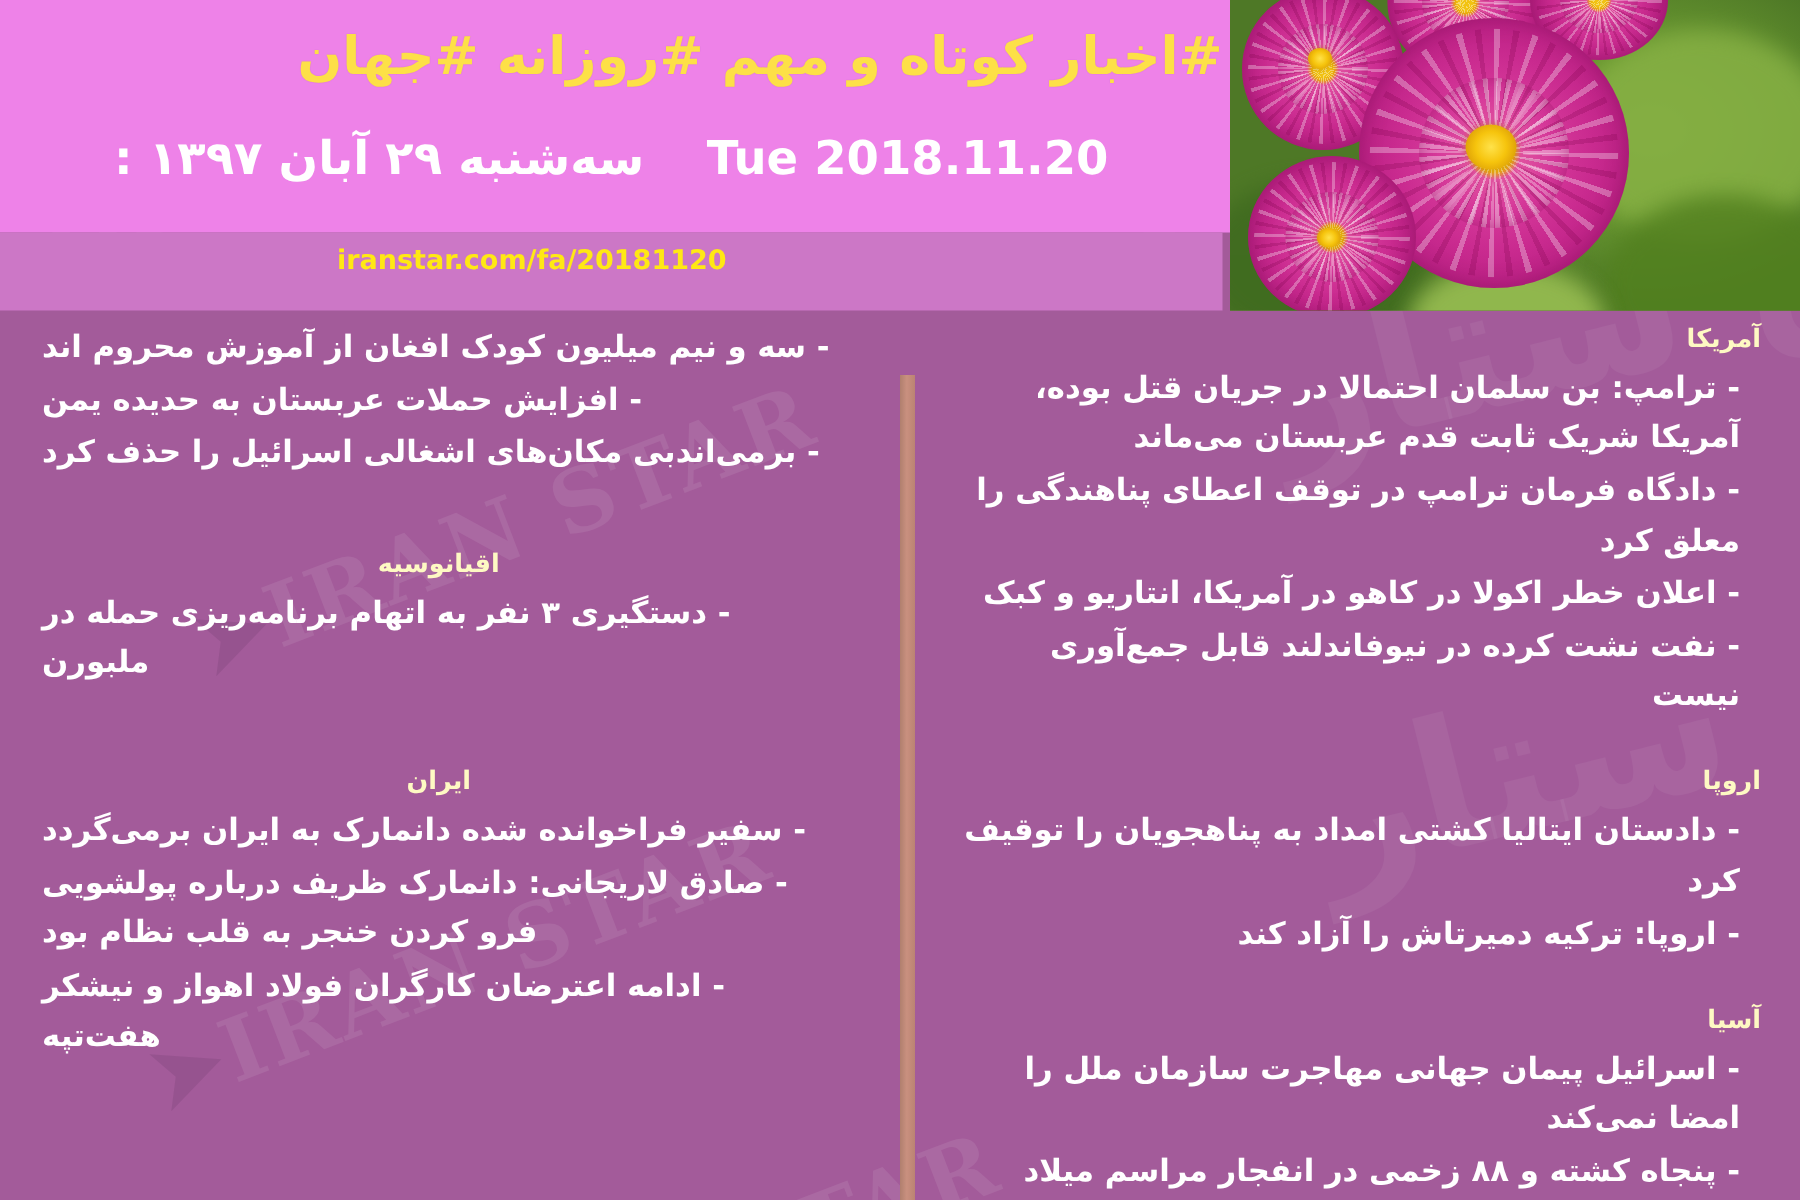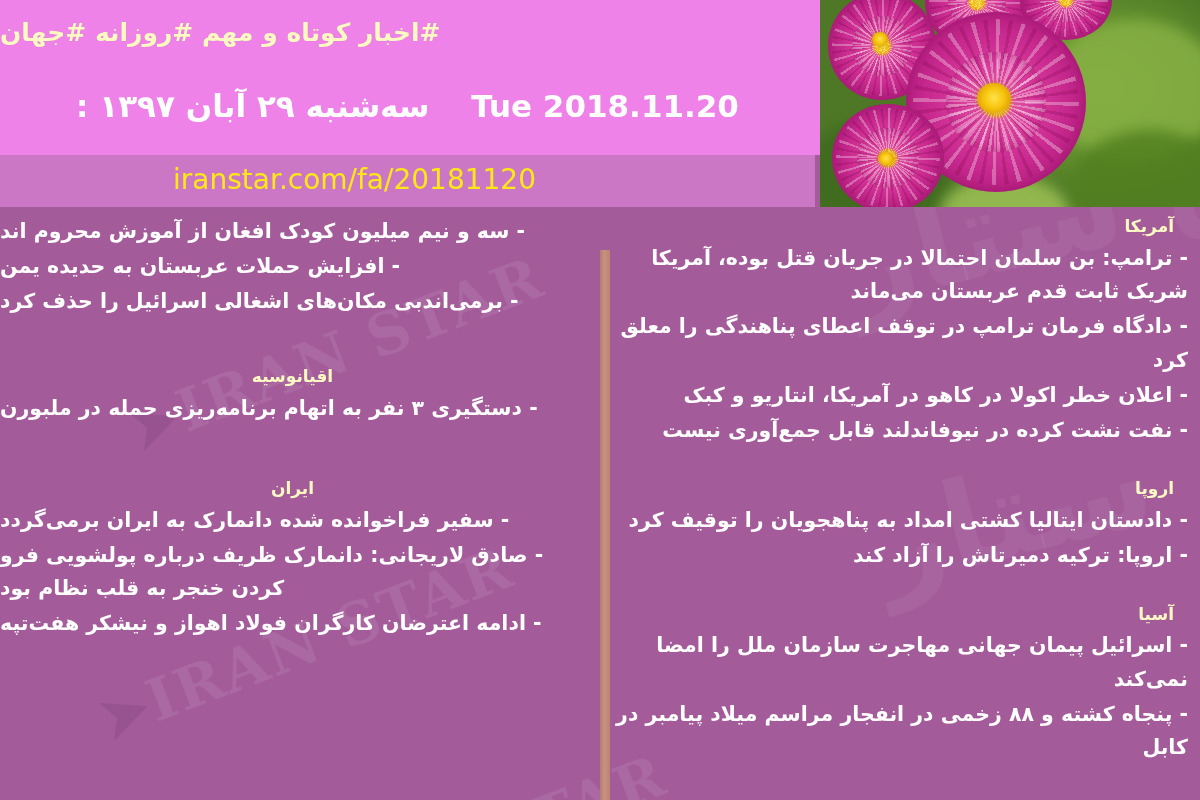--- a/index.html
+++ b/index.html
@@ -21,23 +21,23 @@
   
   #header-band {
     position:absolute; left:0; top:0;
     width:1200px; height:155px;
     background:#ee82e8;
     z-index:3;
   }
   #title-line {
     position:absolute; left:0; top:18px;
     width:815px;
-    text-align:left;
-    color:#fef9c3;
-    font-size:25px;
+    text-align:right;
+    color:#fde047;
+    font-size:35px;
     font-weight:bold;
     letter-spacing:0px;
     direction:rtl;
     text-shadow:0 0 1px rgba(0,0,0,0.12);
     z-index:6;
   }
   #date-line {
     position:absolute; left:0; top:88px;
     width:815px;
     text-align:center;
@@ -53,22 +53,22 @@
     position:absolute; left:0; top:155px;
     width:815px; height:52px;
     background:#cc77c6;
     z-index:3;
   }
   #url-text {
     position:absolute; left:0; top:163px;
     width:709px;
     text-align:center;
     color:#ffe814;
-    font-size:28px;
-    font-weight:normal;
+    font-size:18px;
+    font-weight:bold;
     direction:ltr;
     z-index:6;
   }
 
   
   #flower-photo {
     position:absolute;
     left:820px; top:0;
     width:380px; height:207px;
     z-index:4;
@@ -188,21 +188,21 @@
     font-weight:bold;
     line-height:1.35;
     margin-bottom:4px;
     padding:0 14px;
   }
   .news-item {
     color:#ffffff;
     font-size:20.5px;
     font-weight:bold;
     line-height:1.62;
-    padding:0 0;
+    padding:0 28px;
     margin-bottom:2px;
   }
 </style>
 </head>
 <body>
 
 <div id="poster">
 
   <div class="wm-latin" style="left:-30px; top:150px;">
     <span class="arrowglyph">➤</span><span>IRAN STAR</span>

